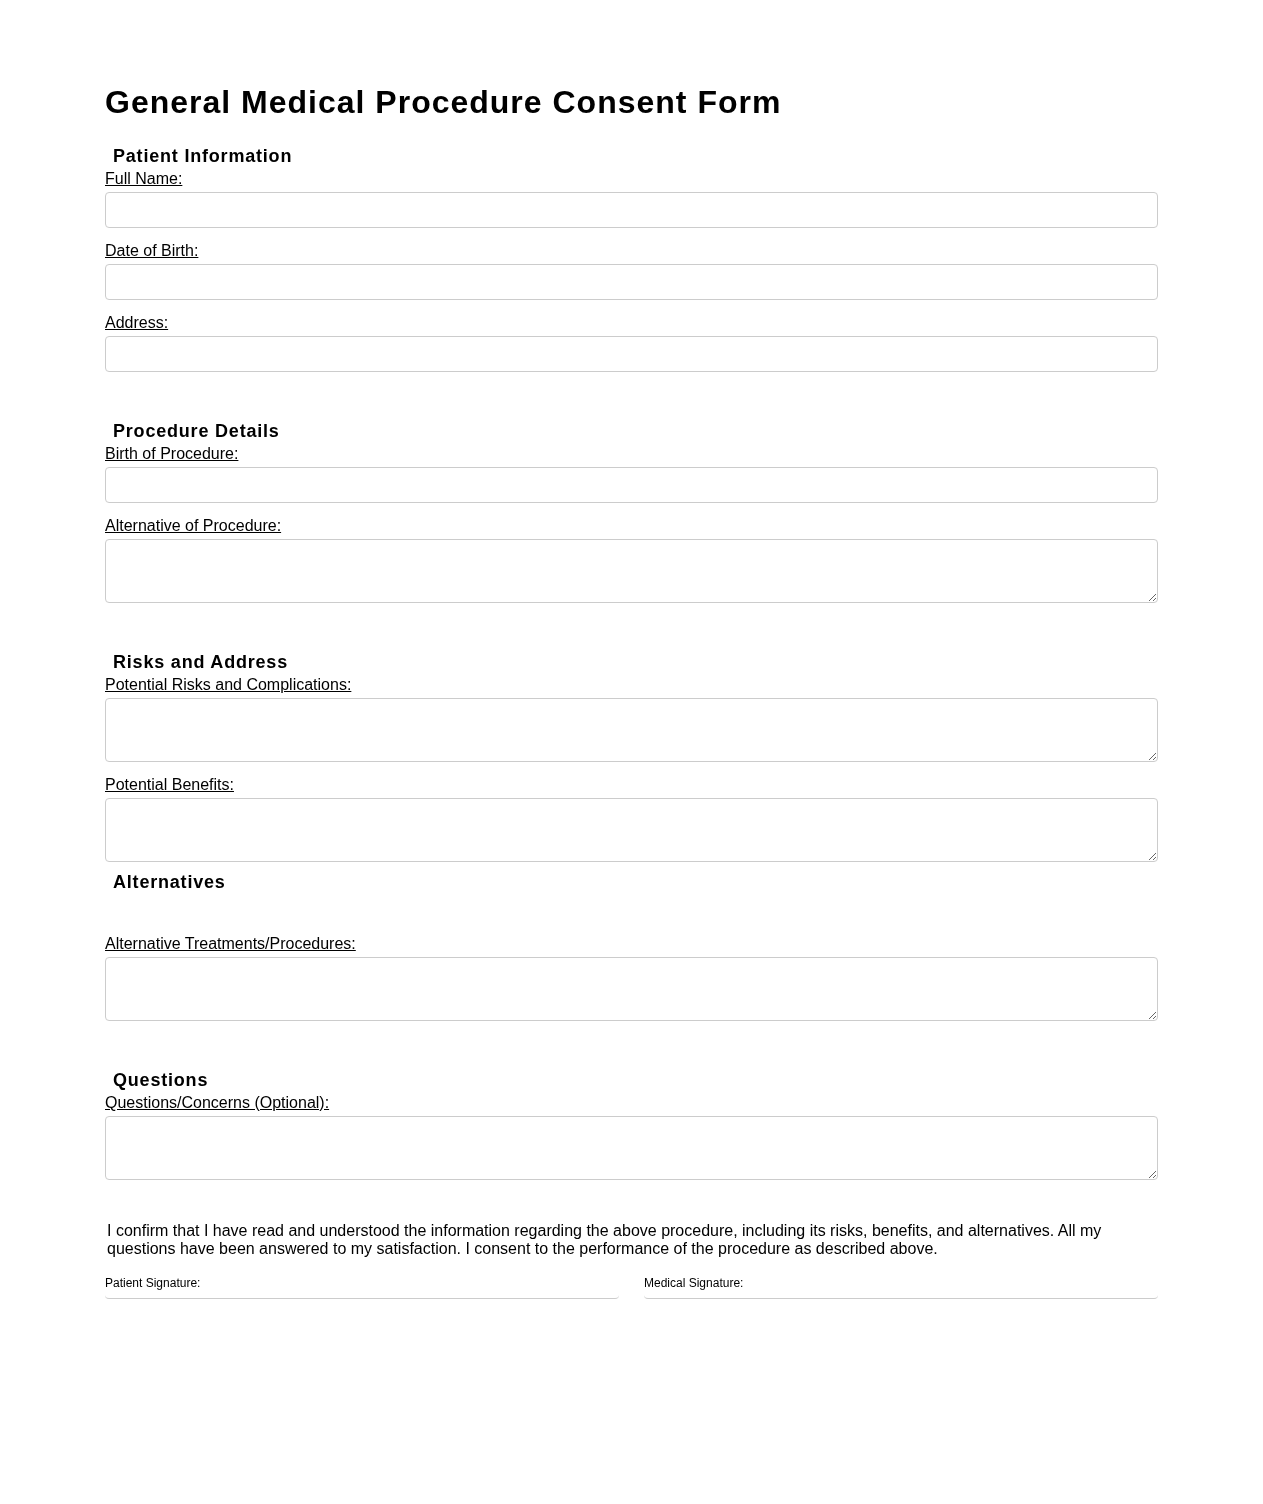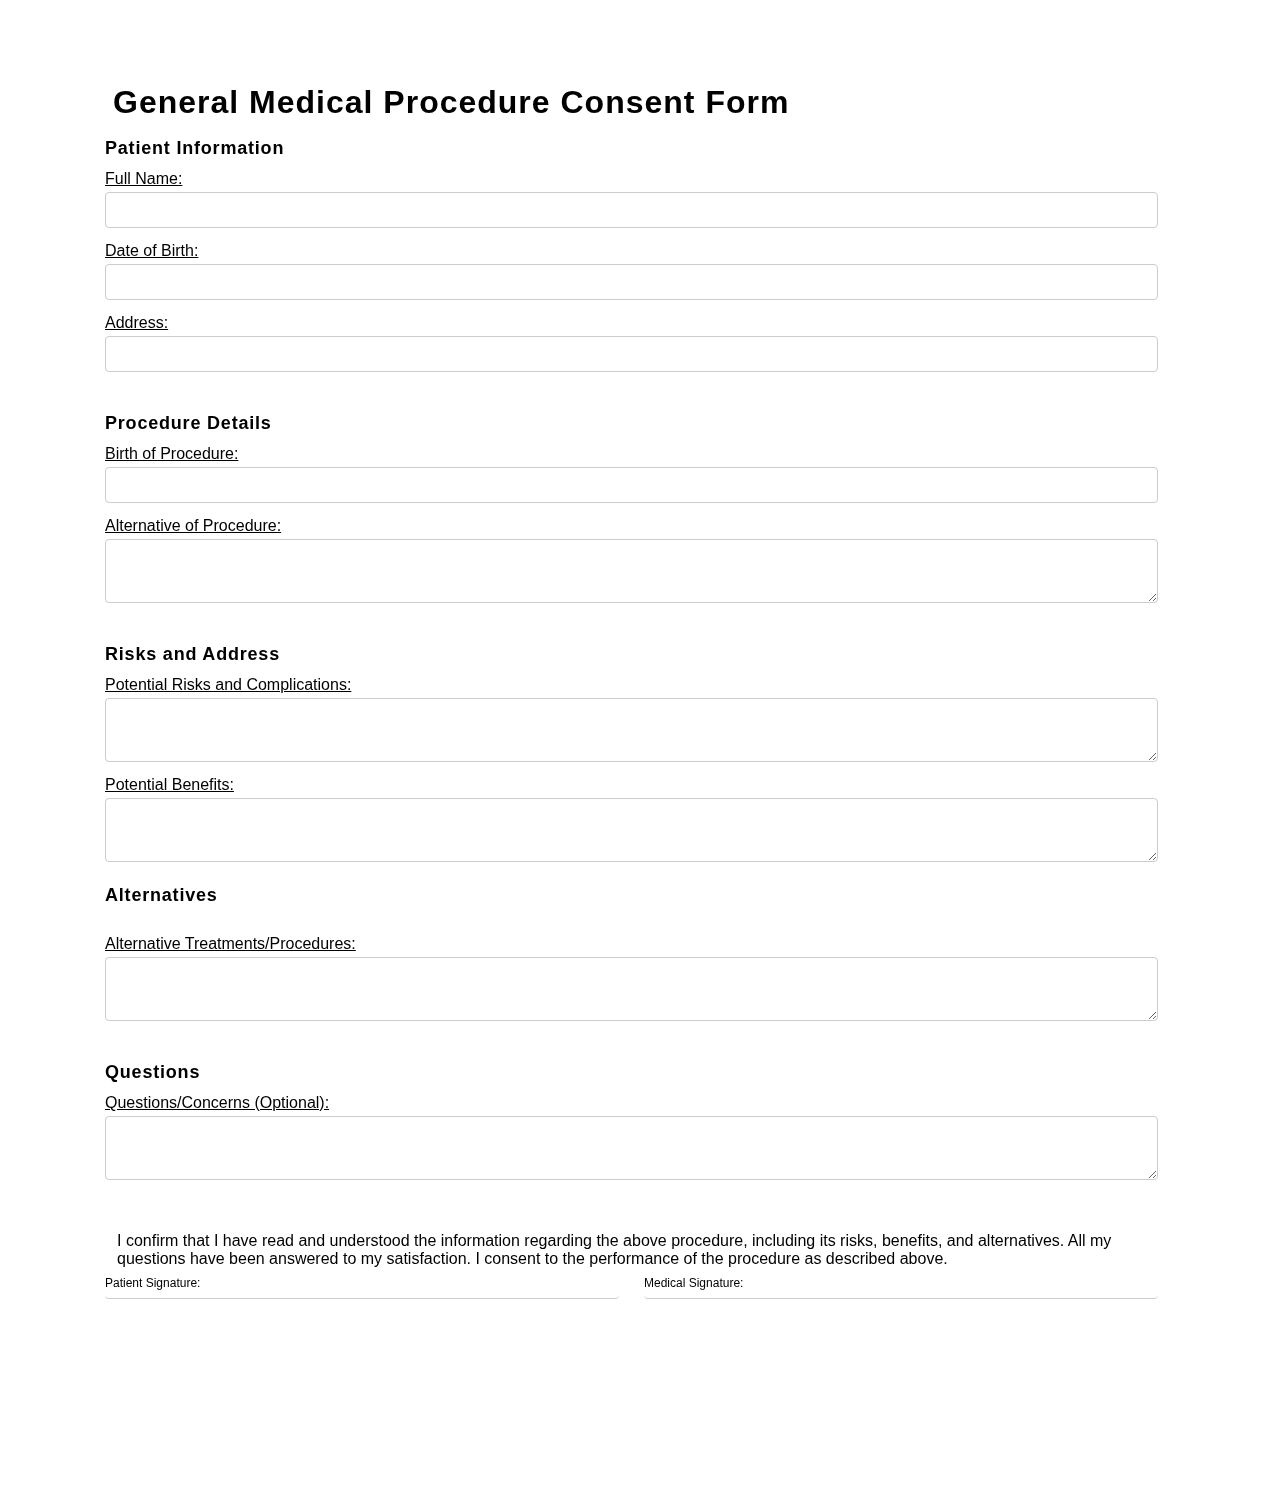--- a/index.html
+++ b/index.html
@@ -5,43 +5,43 @@
   * { box-sizing: border-box; }
   html, body { margin: 0; padding: 0; background: #ffffff; }
   body {
     width: 1263px; height: 1504px;
     font-family: "Liberation Sans", sans-serif;
     color: #000;
     position: relative;
   }
   .container { position: absolute; left: 105px; top: 0; width: 1053px; }
   h1 {
-    position: absolute; left: 8px; top: 83px; margin: 0;
+    position: absolute; left: 0; top: 83px; margin: 0;
     font-size: 32px; font-weight: bold; letter-spacing: 1px;
     line-height: 38px; white-space: nowrap;
   }
   .section-title {
-    position: absolute; left: 0; margin: 0;
+    position: absolute; left: 0; margin: 8px;
     font-size: 18px; font-weight: bold; letter-spacing: 0.8px;
     line-height: 22px; white-space: nowrap;
   }
   .label {
     position: absolute; left: 0;
     font-size: 16px; line-height: 18px; white-space: nowrap; text-decoration: underline;
   }
   .field {
     position: absolute; left: 0; width: 1053px; height: 36px;
     border: 1px solid #cccccc; border-radius: 4px; background: #fff;
     font-family: "Liberation Sans", sans-serif; font-size: 16px; padding: 6px 8px;
     outline: none;
   }
   textarea.field { height: 64px; resize: vertical; }
   .confirm {
     position: absolute; left: 0; top: 1220px; width: 1053px;
-    font-size: 16px; line-height: 18px; margin: 12px;
+    font-size: 16px; line-height: 18px; margin: 2px;
   }
   .sig-label { position: absolute; top: 1274px; font-size: 12px; line-height: 18px; white-space: nowrap; }
   .sig-line {
     position: absolute; top: 1291px; width: 514px; height: 8px;
     border: none; border-bottom: 1px solid #cccccc; border-radius: 0 0 4px 4px;
     background: transparent; outline: none;
   }
 </style>
 </head>
 <body>
@@ -62,21 +62,21 @@
   <input class="field" style="top: 467px;" type="text" value="">
   <label class="label" style="top:517px">Alternative of Procedure:</label>
   <textarea class="field" style="top: 539px;"></textarea>
 
   <h2 class="section-title" style="top:643px">Risks and Address</h2>
   <label class="label" style="top:676px">Potential Risks and Complications:</label>
   <textarea class="field" style="top: 698px;"></textarea>
   <label class="label" style="top:776px">Potential Benefits:</label>
   <textarea class="field" style="top: 798px;"></textarea>
 
-  <h2 class="section-title" style="top:884px">Alternatives</h2>
+  <h2 class="section-title" style="top:863px">Alternatives</h2>
   <label class="label" style="top:935px">Alternative Treatments/Procedures:</label>
   <textarea class="field" style="top: 957px;"></textarea>
 
   <h2 class="section-title" style="top:1061px">Questions</h2>
   <label class="label" style="top:1094px">Questions/Concerns (Optional):</label>
   <textarea class="field" style="top: 1116px;"></textarea>
 
   <p class="confirm">I confirm that I have read and understood the information regarding the above procedure, including its risks, benefits, and alternatives. All my questions have been answered to my satisfaction. I consent to the performance of the procedure as described above.</p>
 
   <label class="sig-label" style="left:0">Patient Signature:</label>

